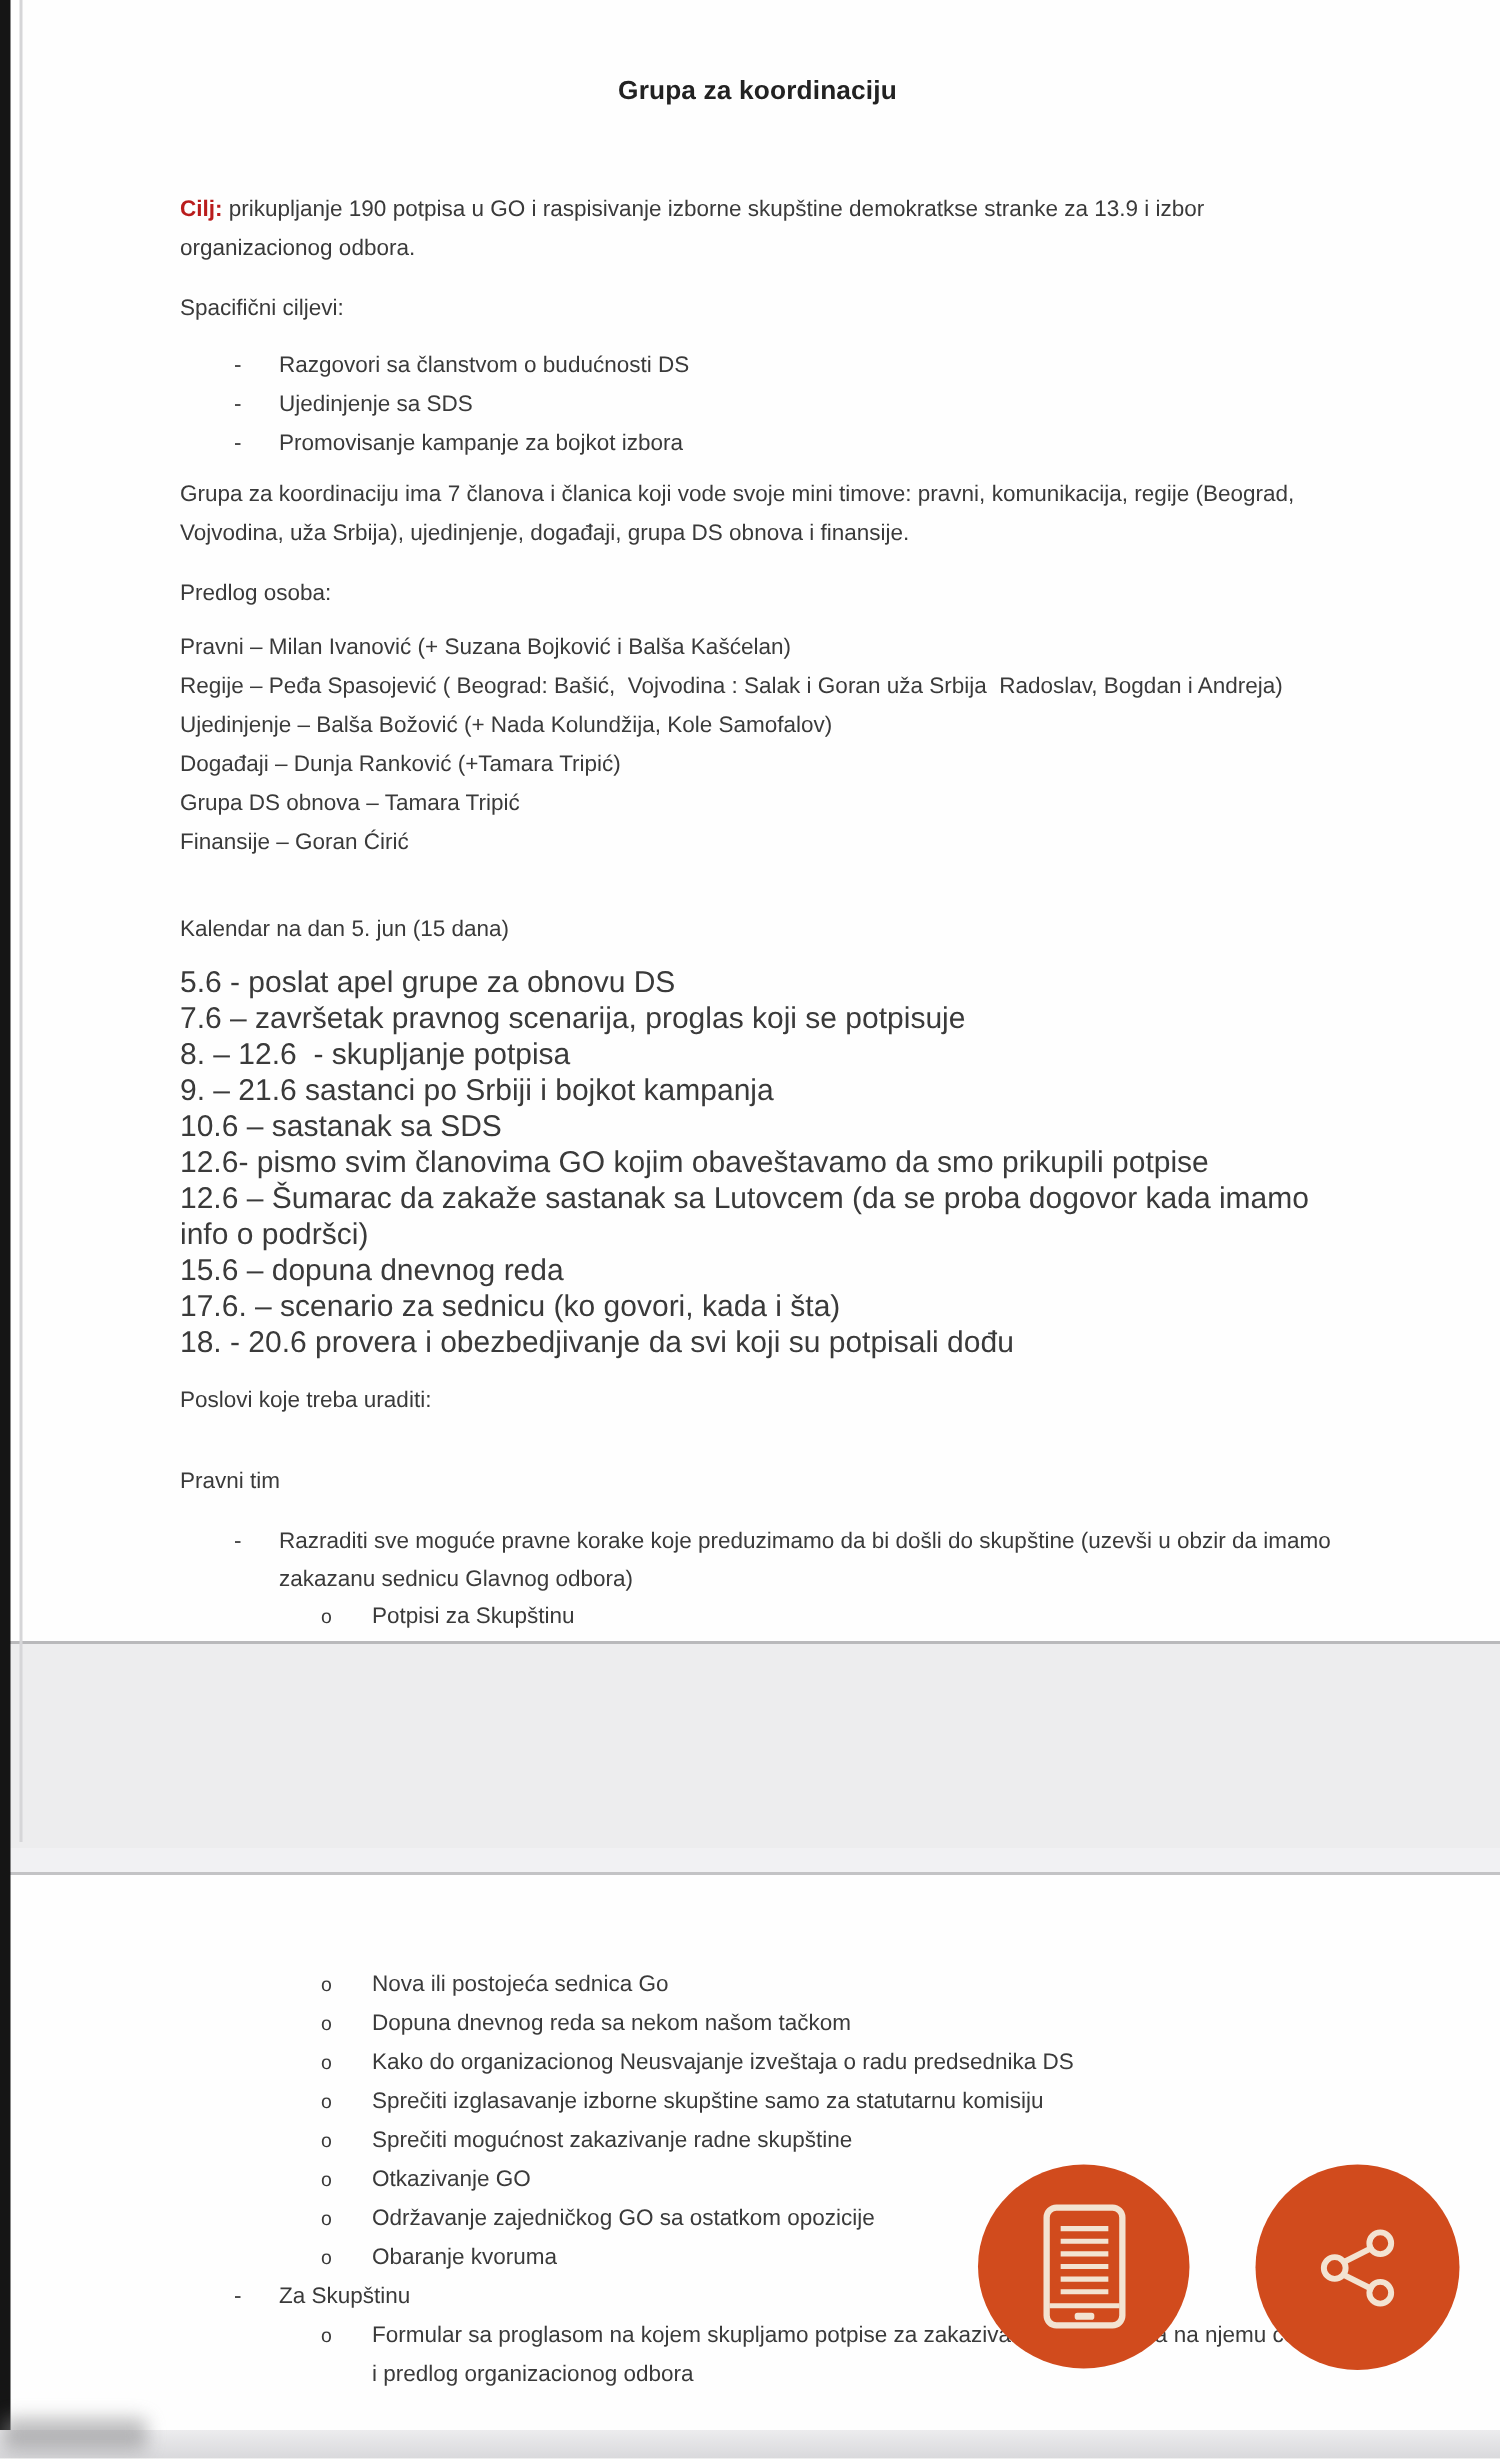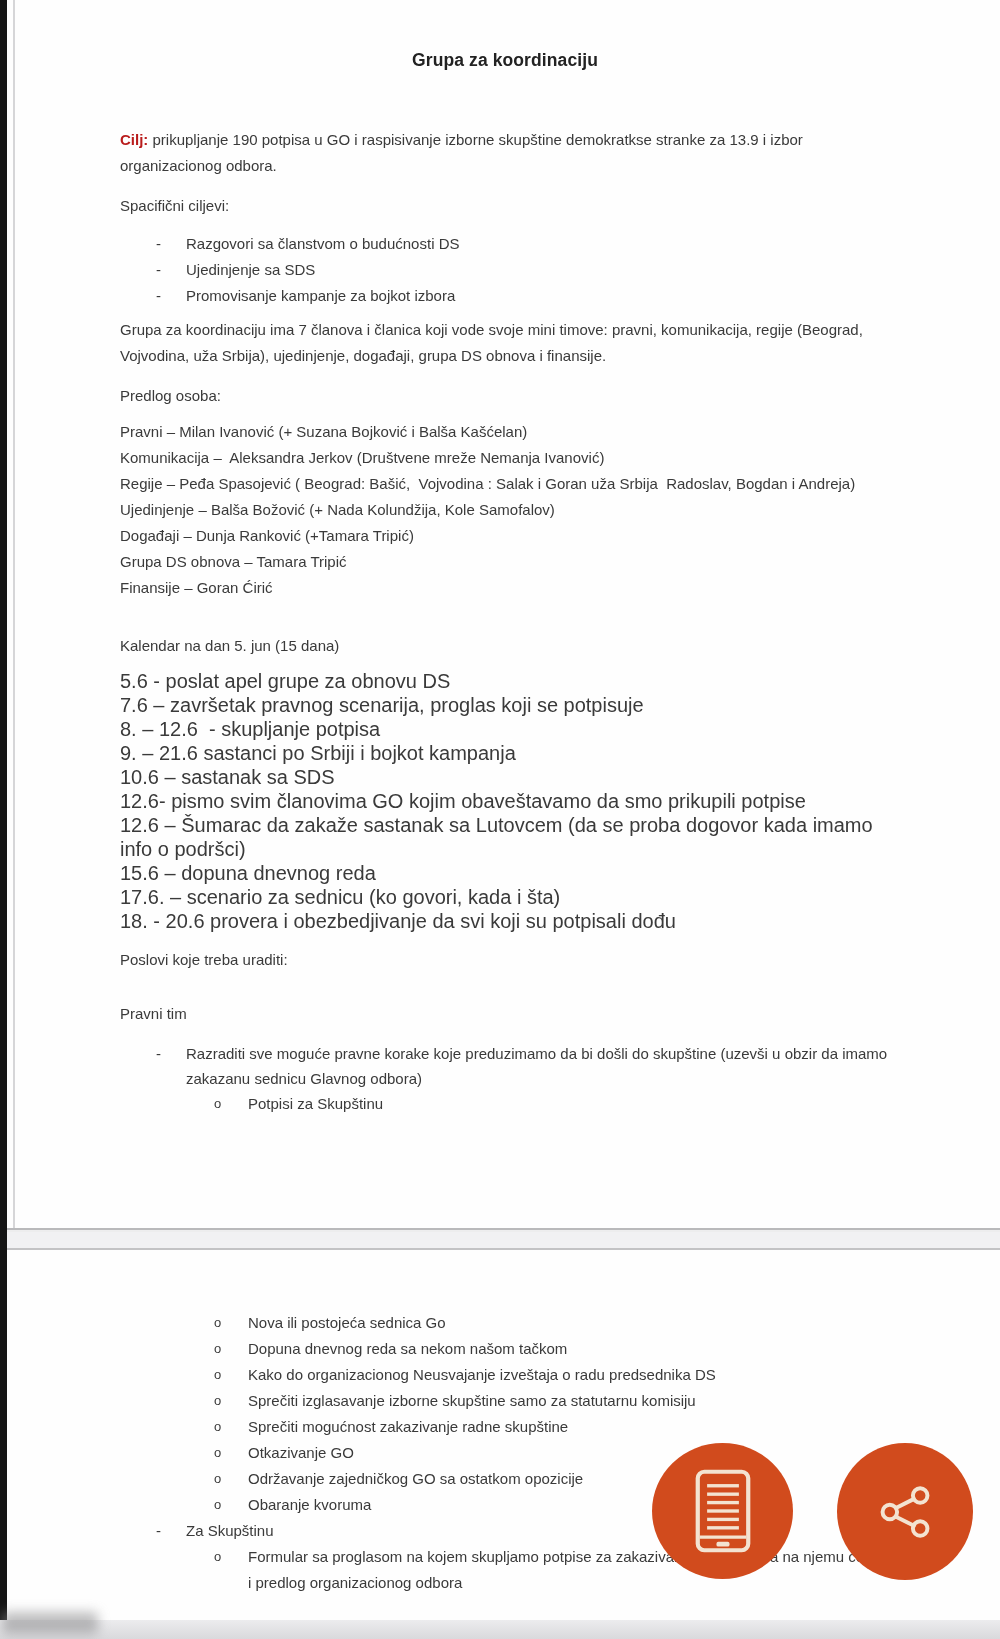--- a/index.html
+++ b/index.html
@@ -12,21 +12,21 @@
     -webkit-font-smoothing: antialiased;
   }
 
   
   .page {
     position: absolute;
     left: 0; right: 0;
     background: #fefefe;
   }
   .page1 {
-    top: 0; height: 1230px;
+    top: 0; height: 1096px;
     border-bottom: 2px solid #b9b9bb;
     padding: 0 110px 0 120px;
     overflow: hidden;
   }
   .page-gap {
     position: absolute;
     top: 1232px; height: 16px; left: 0; right: 0;
     background: #f1f1f3;
   }
   .page2 {
@@ -131,21 +131,20 @@
     <li><span class="marker">-</span><span>Ujedinjenje sa SDS</span></li>
     <li><span class="marker">-</span><span>Promovisanje kampanje za bojkot izbora</span></li>
   </ul>
 
   <p class="grupa-para">Grupa za koordinaciju ima 7 članova i članica koji vode svoje mini timove: pravni, komunikacija, regije (Beograd, Vojvodina, uža Srbija), ujedinjenje, događaji, grupa DS obnova i finansije.</p>
 
   <p class="predlog">Predlog osoba:</p>
 
   <div class="team">
     <div class="line">Pravni – Milan Ivanović (+ Suzana Bojković i Balša Kašćelan)</div>
-    <div class="line">Komunikacija –  Aleksandra Jerkov (Društvene mreže Nemanja Ivanović)</div>
     <div class="line">Regije – Peđa Spasojević ( Beograd: Bašić,  Vojvodina : Salak i Goran uža Srbija  Radoslav, Bogdan i Andreja)</div>
     <div class="line">Ujedinjenje – Balša Božović (+ Nada Kolundžija, Kole Samofalov)</div>
     <div class="line">Događaji – Dunja Ranković (+Tamara Tripić)</div>
     <div class="line">Grupa DS obnova – Tamara Tripić</div>
     <div class="line">Finansije – Goran Ćirić</div>
   </div>
 
   <p class="kalendar-head">Kalendar na dan 5. jun (15 dana)</p>
 
   <ul class="kalendar">

